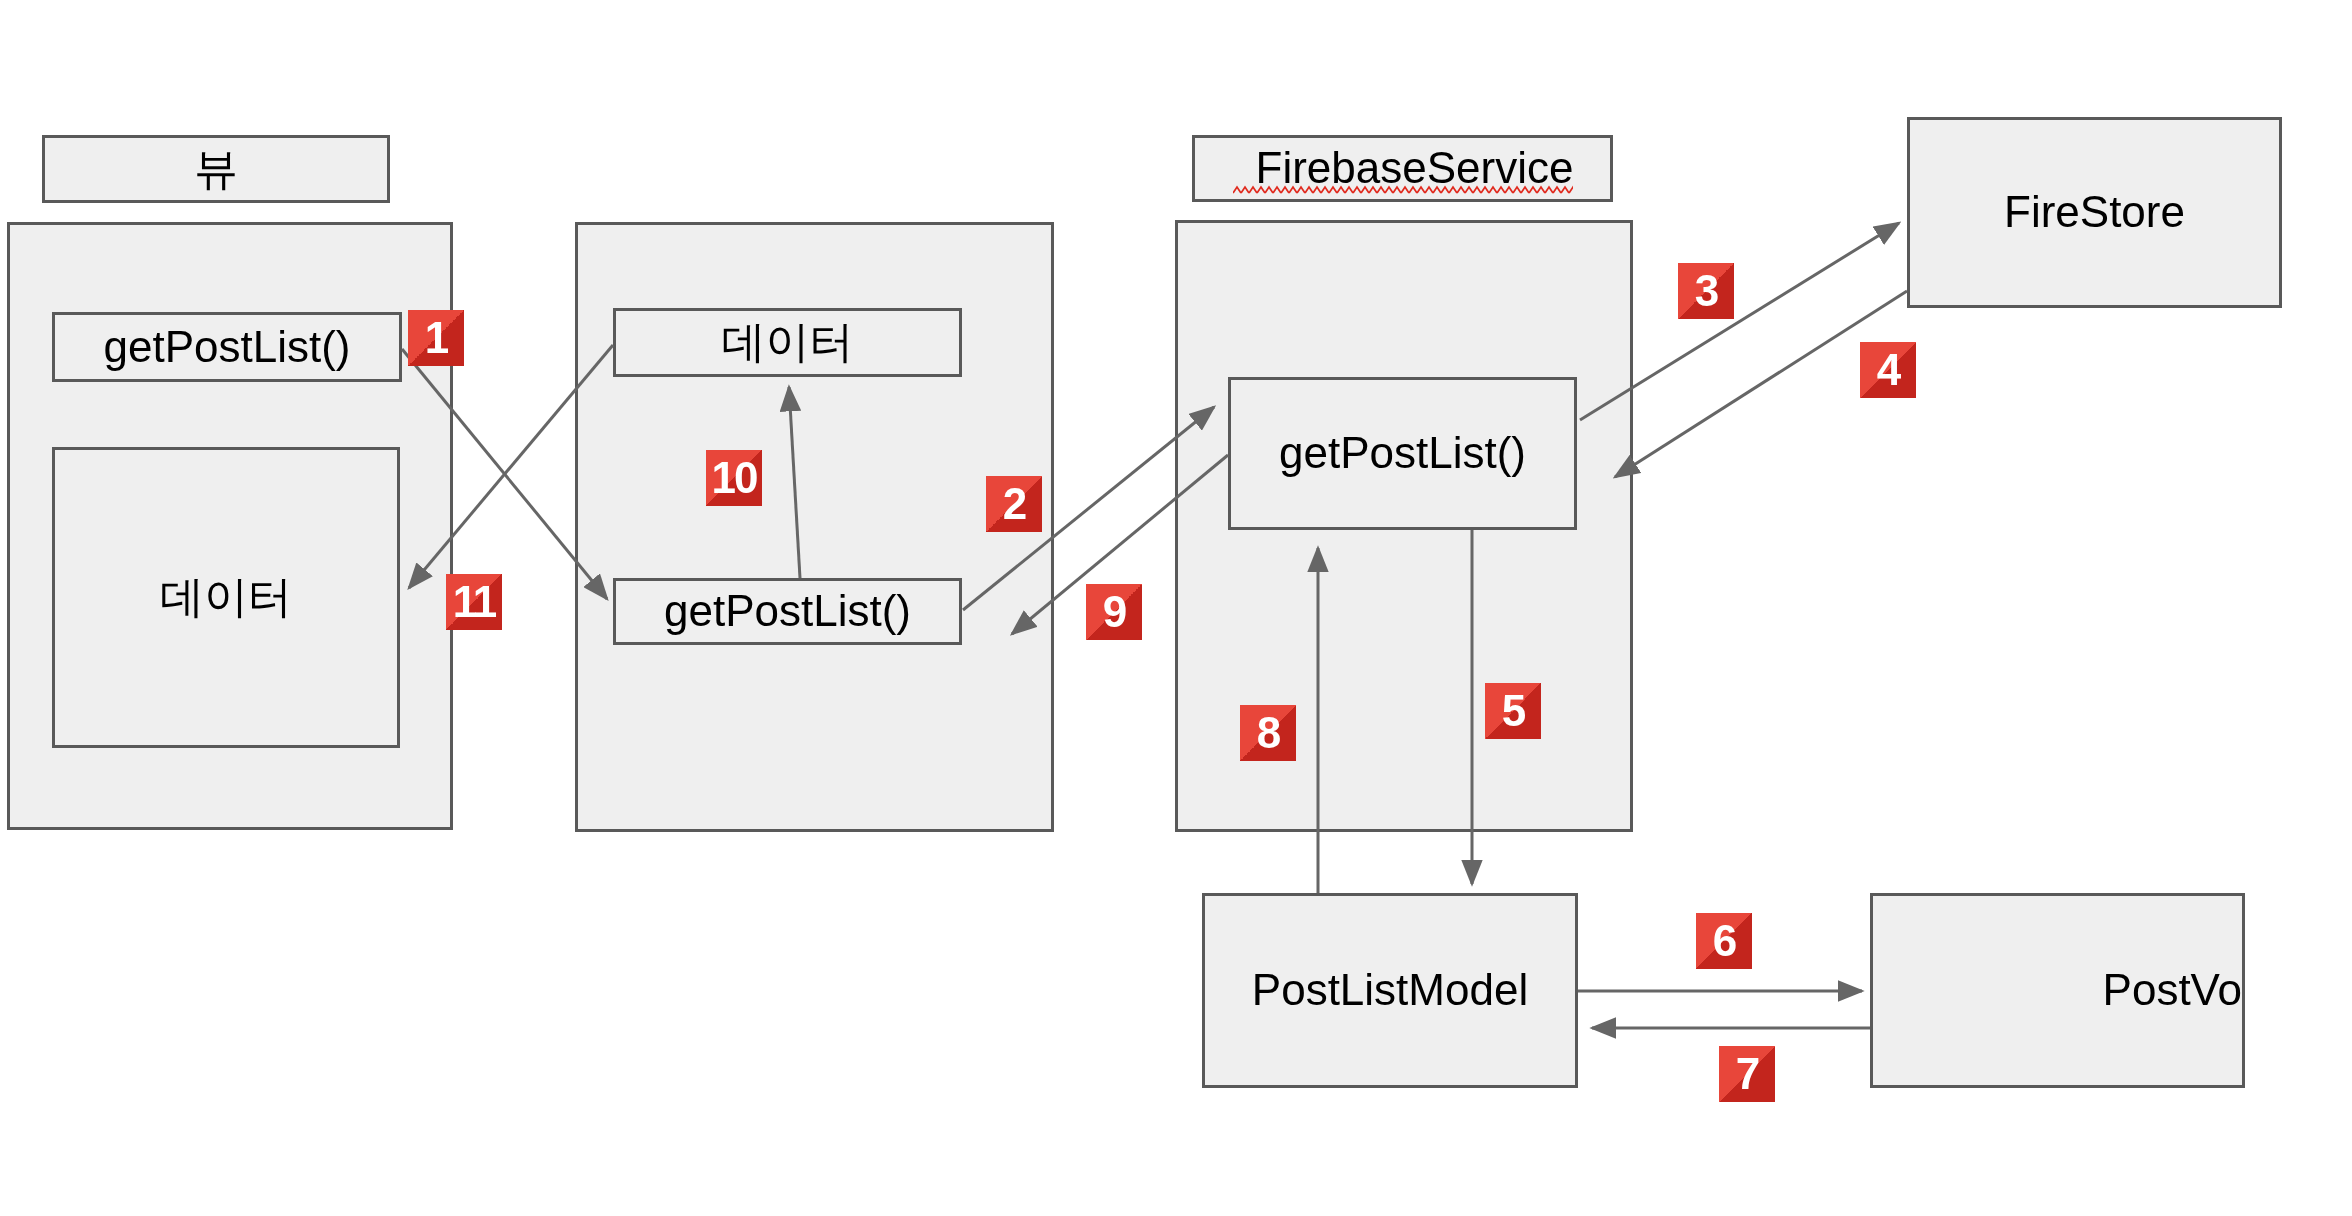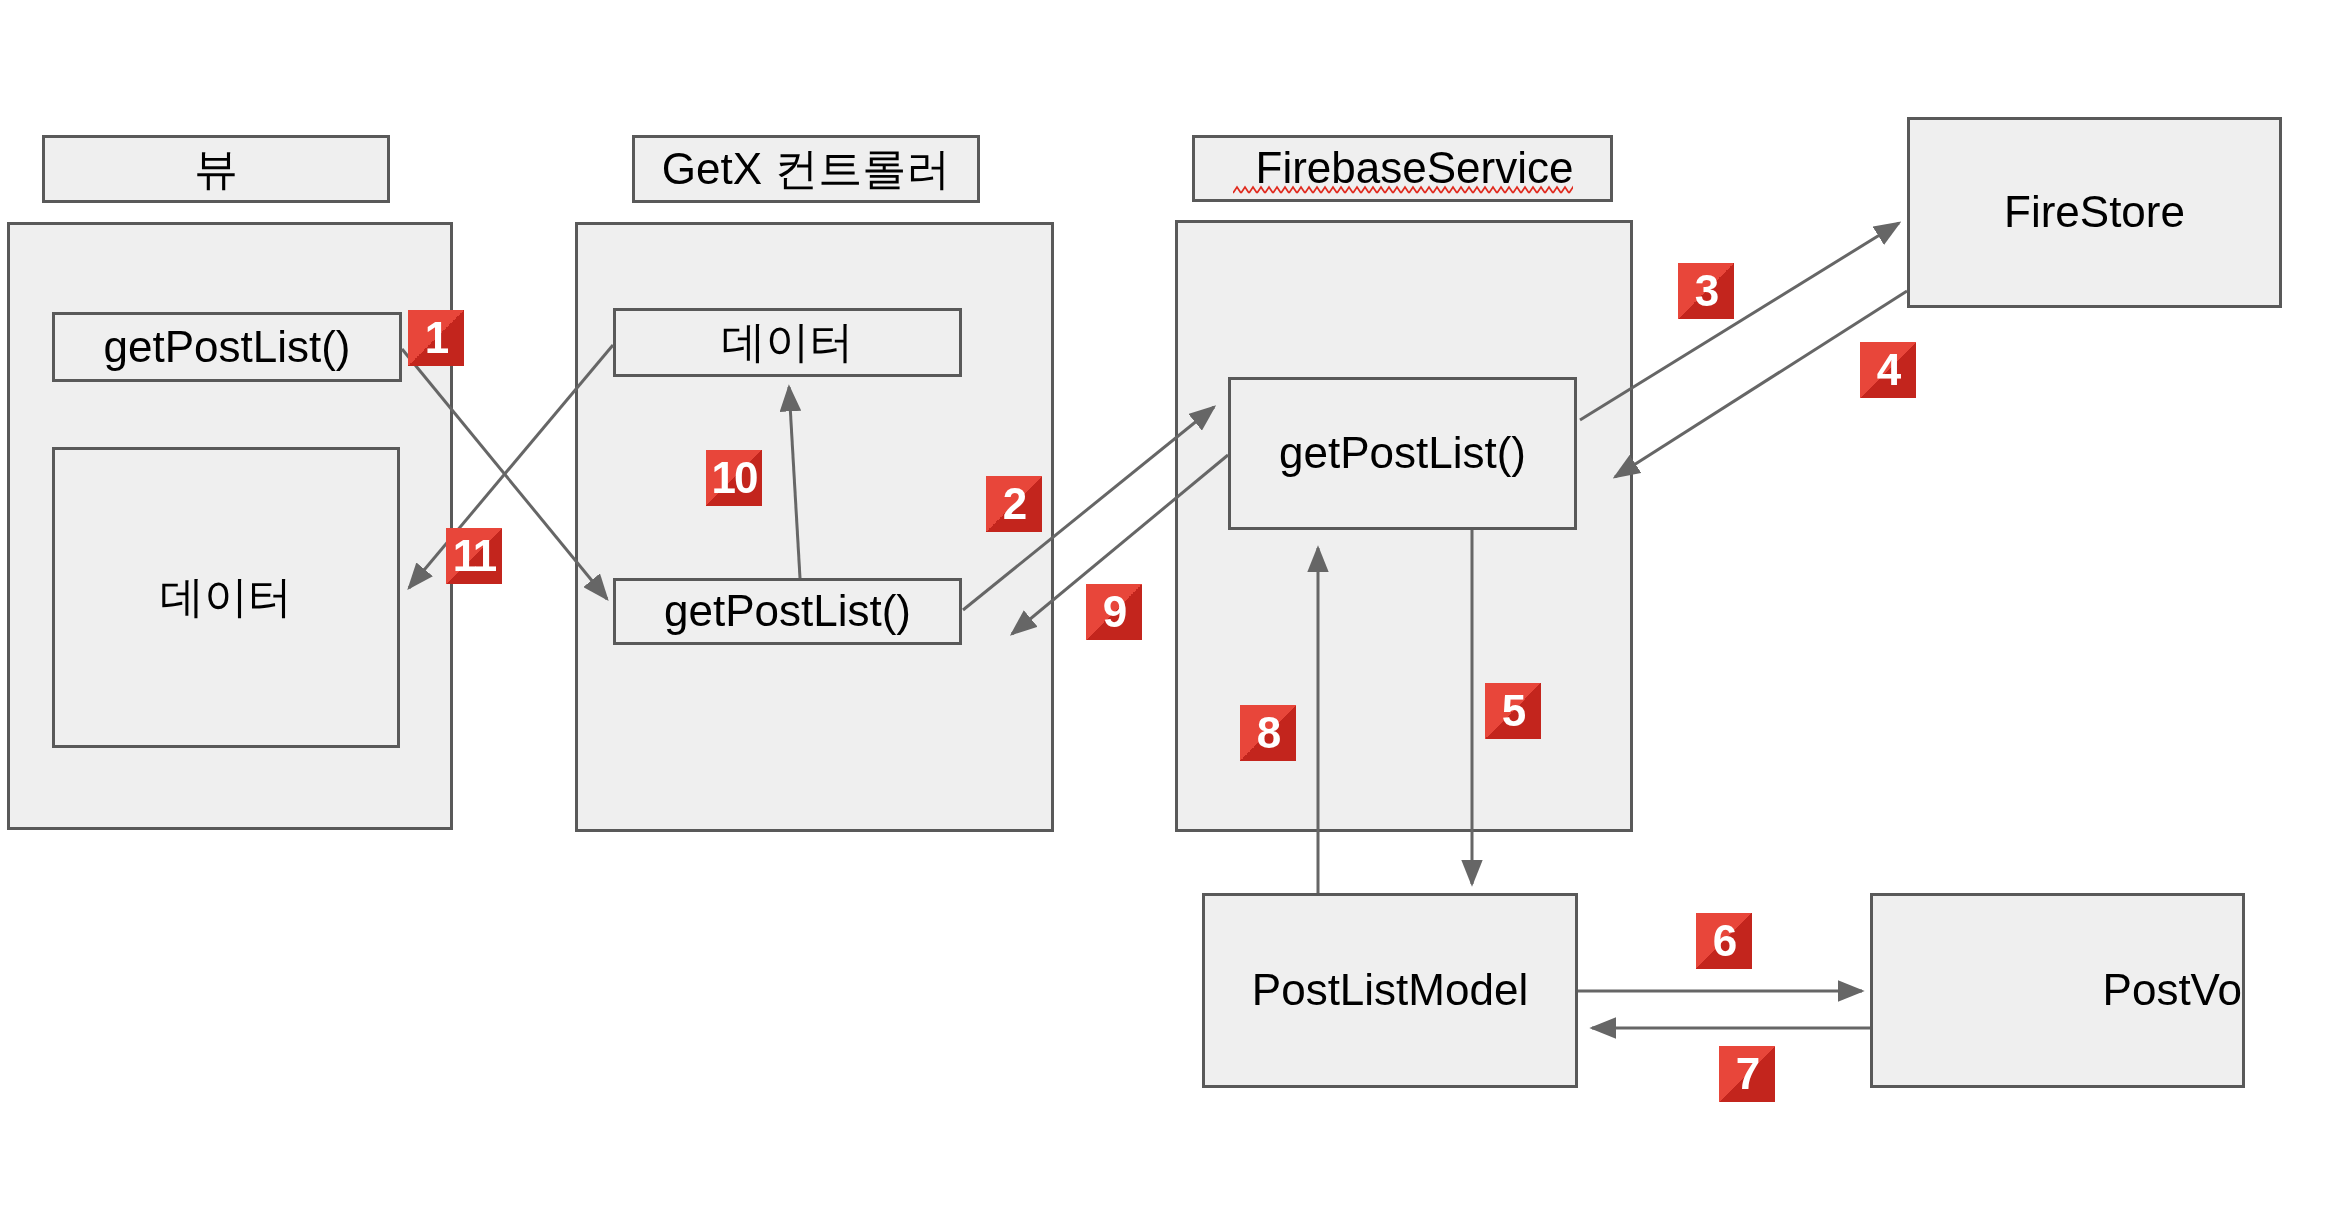--- a/index.html
+++ b/index.html
@@ -80,41 +80,38 @@
   .b1  { left: 408px;  top: 310px; }
   .b2  { left: 986px;  top: 476px; }
   .b3  { left: 1678px; top: 263px; }
   .b4  { left: 1860px; top: 342px; }
   .b5  { left: 1485px; top: 683px; }
   .b6  { left: 1696px; top: 913px; }
   .b7  { left: 1719px; top: 1046px; }
   .b8  { left: 1240px; top: 705px; }
   .b9  { left: 1086px; top: 584px; }
   .b10 { left: 706px;  top: 450px; text-align: right; }
-  .b11 { left: 446px;  top: 528px; }
+  .b11 { left: 446px;  top: 574px; }
 </style>
 </head>
 <body>
 
 <div class="canvas">
 
   <div class="node view-header">
     <span class="label">뷰</span>
   </div>
   <div class="node container view-container"></div>
   <div class="node view-method">
     <span class="label">getPostList()</span>
   </div>
   <div class="node view-data">
     <span class="label">데이터</span>
   </div>
 
-  <div class="node ctrl-header">
-    <span class="label">GetX 컨트롤러</span>
-  </div>
   <div class="node container ctrl-container"></div>
   <div class="node ctrl-data">
     <span class="label">데이터</span>
   </div>
   <div class="node ctrl-method">
     <span class="label">getPostList()</span>
   </div>
 
   <div class="node svc-header">
     <span class="label">FirebaseService</span>

